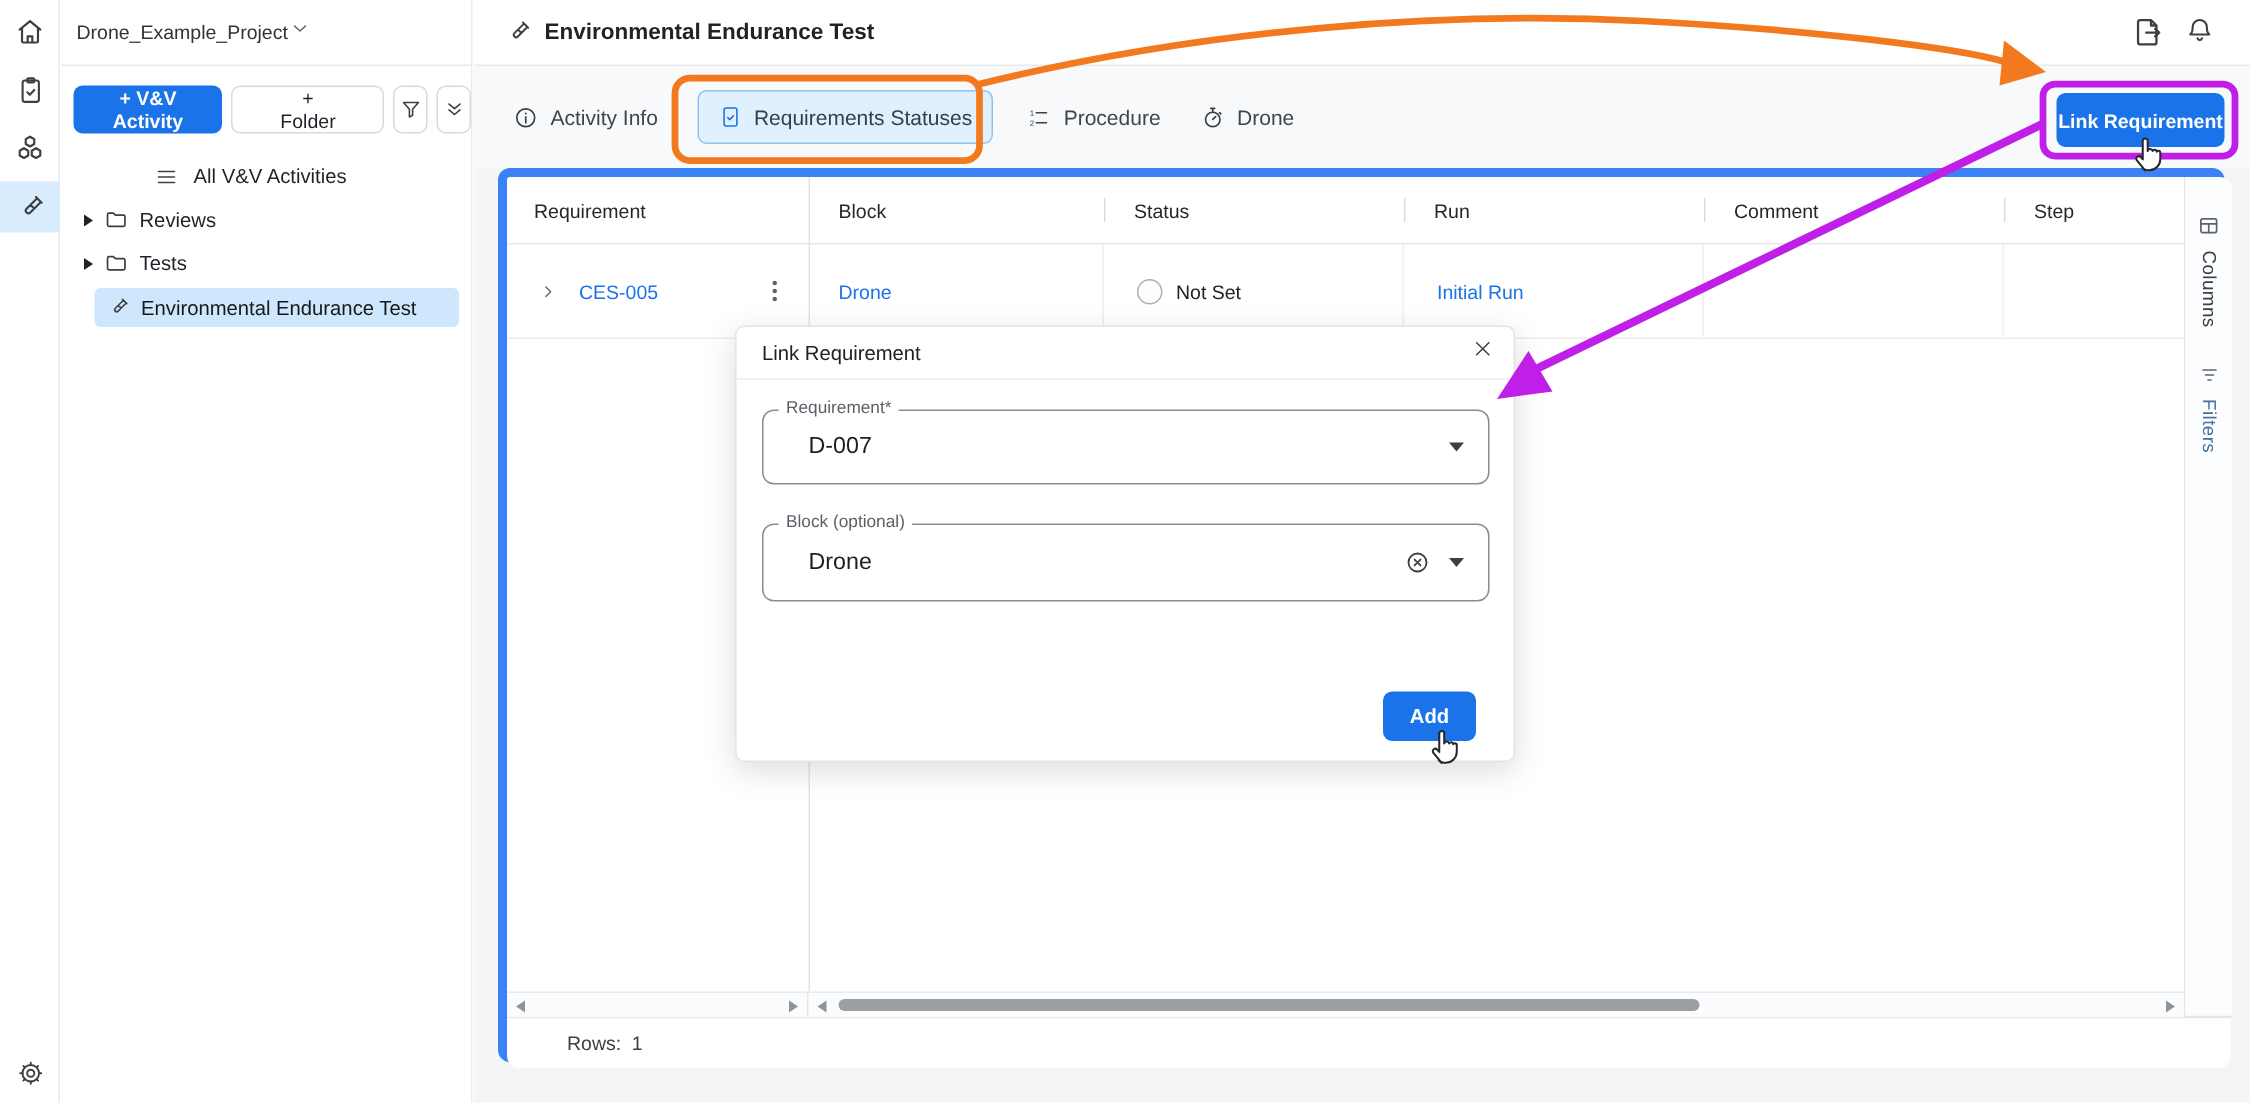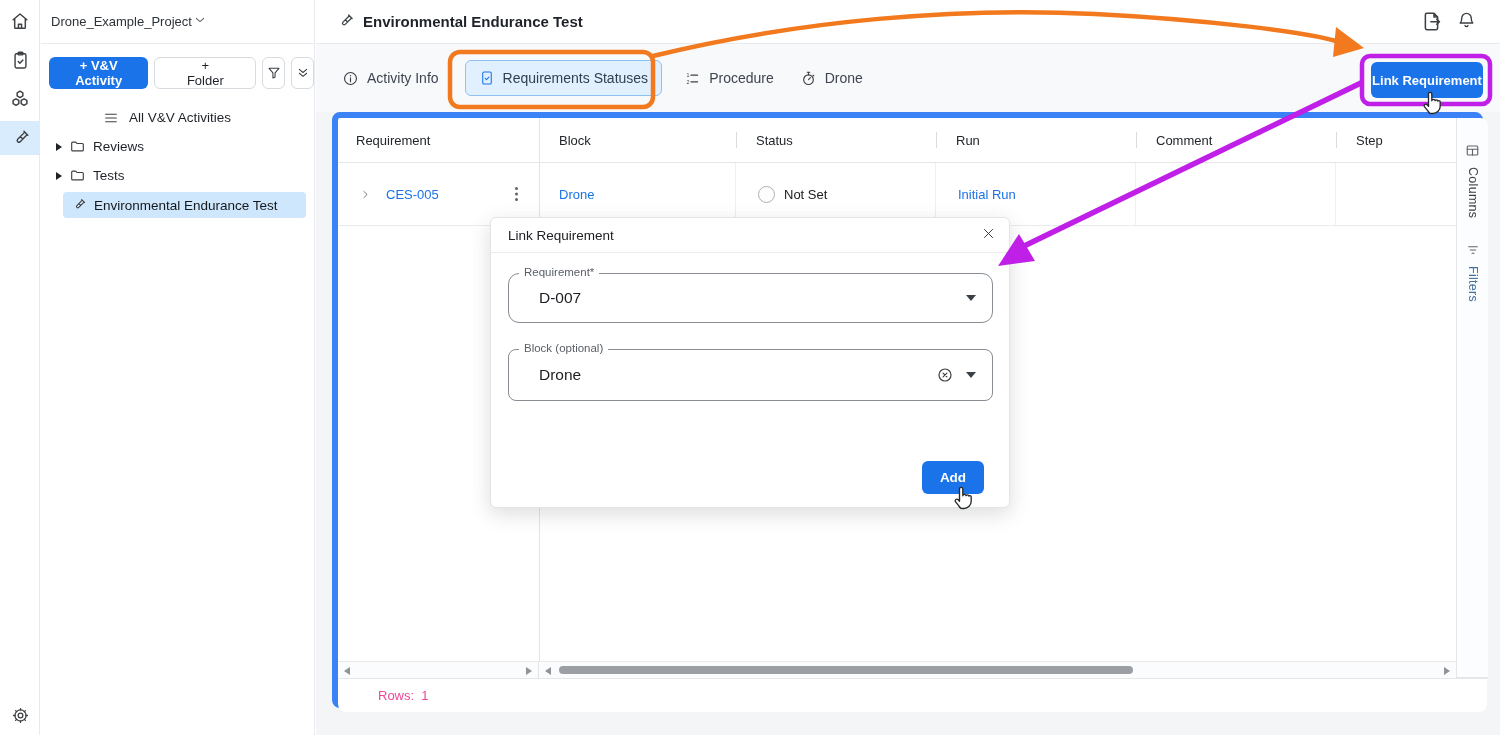--- a/index.html
+++ b/index.html
@@ -94,32 +94,32 @@
 
   .side-strip { position:absolute; left:1118px; top:0; width:32px; height:560px; border-left:1px solid #e4e6e8;
                 border-bottom:1px solid #e4e6e8; background:#fcfdfe; border-radius:0 8px 0 0; box-sizing:border-box;
                 display:flex; flex-direction:column; align-items:center; }
   .strip-item { display:flex; flex-direction:column; align-items:center; gap:8px; margin-top:24px; }
   .strip-label { writing-mode:vertical-lr; font-size:12.5px; color:#3c4043; letter-spacing:.3px; }
   .strip-label.blue { color:#44709d; }
 
   .card-footer { position:absolute; left:0; top:560px; width:1149px; height:34px; border-top:1px solid #e4e6e8;
                  display:flex; align-items:center; padding-left:40px; box-sizing:border-box; font-size:13px;
-                 background:#fff; border-radius:0 0 8px 8px; color:#ec4899; }
+                 background:#fff; border-radius:0 0 8px 8px; color:#404040; }
   .rows-count { margin-left:7px; }
 
   
   .modal { position:absolute; left:490px; top:217px; width:520px; height:291px; background:#fff;
            border:1px solid #e4e4e7; border-radius:6px; box-shadow:0 6px 20px rgba(60,64,67,.18);
            z-index:10; box-sizing:border-box; }
   .modal-header { height:34px; border-bottom:1px solid #ececee; display:flex; align-items:center;
                   justify-content:space-between; padding:0 13px 0 17px; }
   .modal-title { font-size:13.5px; color:#202124; }
   .field { position:absolute; left:17px; width:485px; border:1px solid #878d93; border-radius:8px; box-sizing:border-box; background:#fff; }
-  .field-req { top:55px; height:50px;border-radius:11px; }
+  .field-req { top:55px; height:50px; }
   .field-block { top:131px; height:52px; }
   .field-label { position:absolute; top:-8px; left:10px; background:#fff; padding:0 5px; font-size:11.5px; color:#5a6067; }
   .field-value { position:absolute; left:16px; top:50%; transform:translateY(-50%); font-size:15.5px; color:#1c1e21;margin-left:14px; }
   .sel-caret { position:absolute; right:16px; top:50%; margin-top:-3px; width:0; height:0;
                border-left:5.5px solid transparent; border-right:5.5px solid transparent; border-top:6.5px solid #3a4046; }
   .clear-btn { position:absolute; right:38px; top:50%; transform:translateY(-50%); display:flex; }
   .add-btn { position:absolute; right:25px; top:243px; width:62px; height:33px; background:#1a73e8; color:#fff;
              font-size:13.5px; font-weight:700; border:none; border-radius:6px; display:flex; align-items:center;
              justify-content:center; font-family:inherit; }
 

